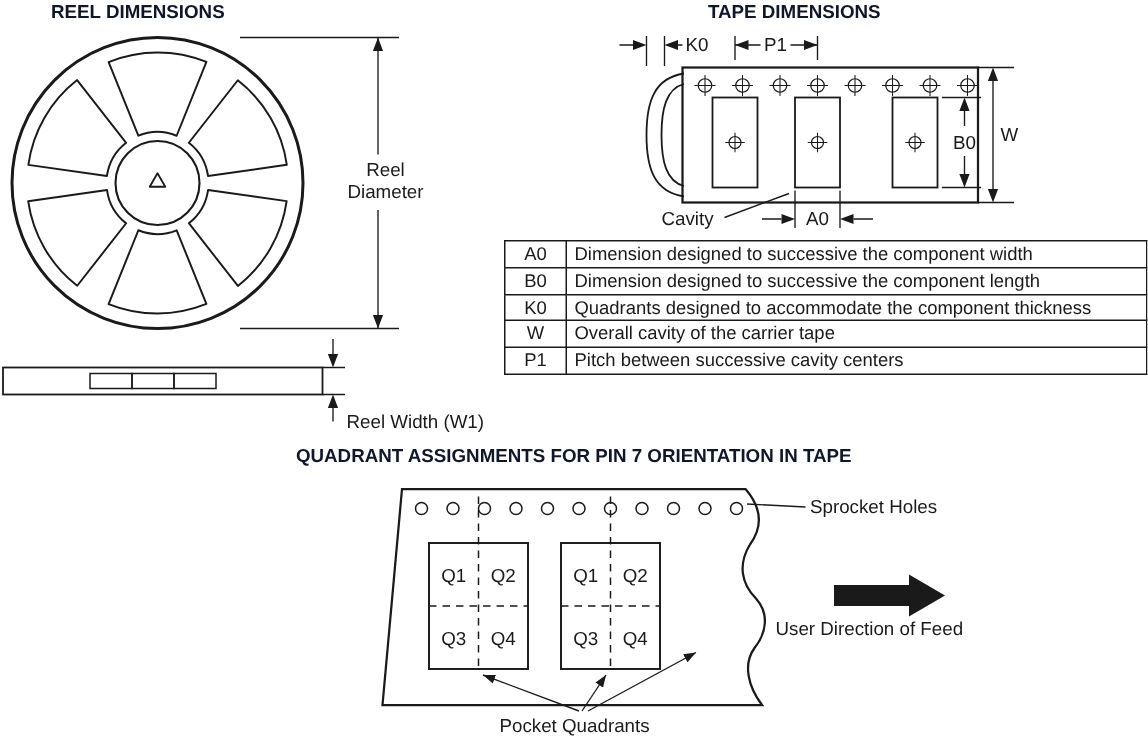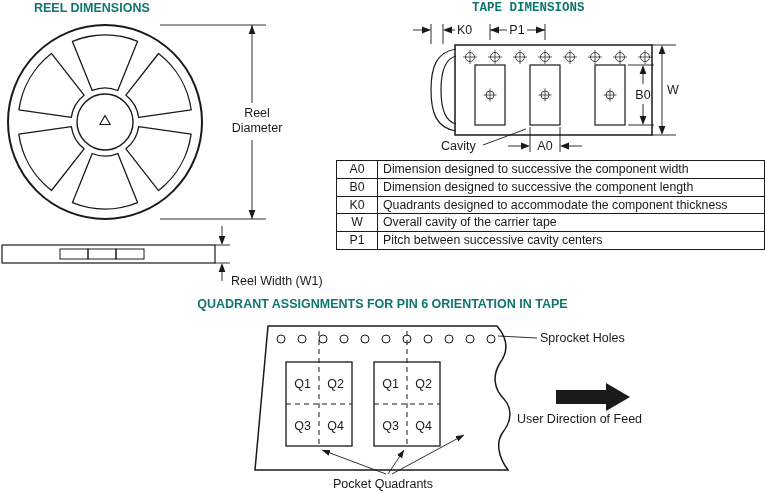--- a/index.html
+++ b/index.html
@@ -1,18 +1,18 @@
 <!DOCTYPE html>
 <html><head>
 <meta charset="utf-8">
 <style>
   html,body{margin:0;padding:0;}
   body{width:765px;height:493px;background:#fff;position:relative;overflow:hidden;
        font-family:"Liberation Sans","DejaVu Sans",sans-serif;color:#1a1a1a;}
-  .hdr{position:absolute;font-weight:bold;font-size:12.5px;white-space:nowrap;color:#0f766e;}
+  .hdr{position:absolute;font-weight:bold;font-size:12.5px;white-space:nowrap;color:#0f172a;}
   .hdr-center{left:0;right:0;text-align:center;}
   #diagram{position:absolute;left:0;top:0;}
   
   .ink{fill:none;stroke:#1a1a1a;}
   .fw{fill:#fff;}
   .s07{stroke-width:.7}.s08{stroke-width:.8}.s09{stroke-width:.9}
   .s1{stroke-width:1}.s12{stroke-width:1.2}.s13{stroke-width:1.3}
   .s14{stroke-width:1.4}.s15{stroke-width:1.5}.s2{stroke-width:2}
   .rj{stroke-linejoin:round;}
   .dash{stroke-dasharray:5 4;}
@@ -22,22 +22,22 @@
   
   .spec-table{position:absolute;left:336px;top:160px;width:429px;border-collapse:collapse;
               border:1.5px solid #1a1a1a;font-size:12.3px;table-layout:fixed;}
   .spec-table td{border:1px solid #1a1a1a;padding:1px 5px;line-height:1.2;}
   .spec-table td.code{width:30px;text-align:center;}
 </style>
 </head>
 <body>
 
 <div class="hdr" style="left:34px;top:1px;">REEL DIMENSIONS</div>
-<div class="hdr" style="left:472px;top:1px;font-family:Liberation Mono, monospace;">TAPE DIMENSIONS</div>
-<div class="hdr hdr-center" style="top:297px;">QUADRANT ASSIGNMENTS FOR PIN 6 ORIENTATION IN TAPE</div>
+<div class="hdr" style="left:472px;top:1px;">TAPE DIMENSIONS</div>
+<div class="hdr hdr-center" style="top:297px;">QUADRANT ASSIGNMENTS FOR PIN 7 ORIENTATION IN TAPE</div>
 
 <svg id="diagram" width="765" height="493" viewBox="0 0 765 493">
   <defs>
     <marker id="arr" viewBox="0 0 8 6" refX="8" refY="3" markerWidth="9" markerHeight="7" orient="auto">
       <path d="M0 0L8 3L0 6Z" fill="#1a1a1a"></path>
     </marker>
   </defs>
 
   <g>
     <circle class="ink s2" cx="105" cy="122" r="97"></circle>

